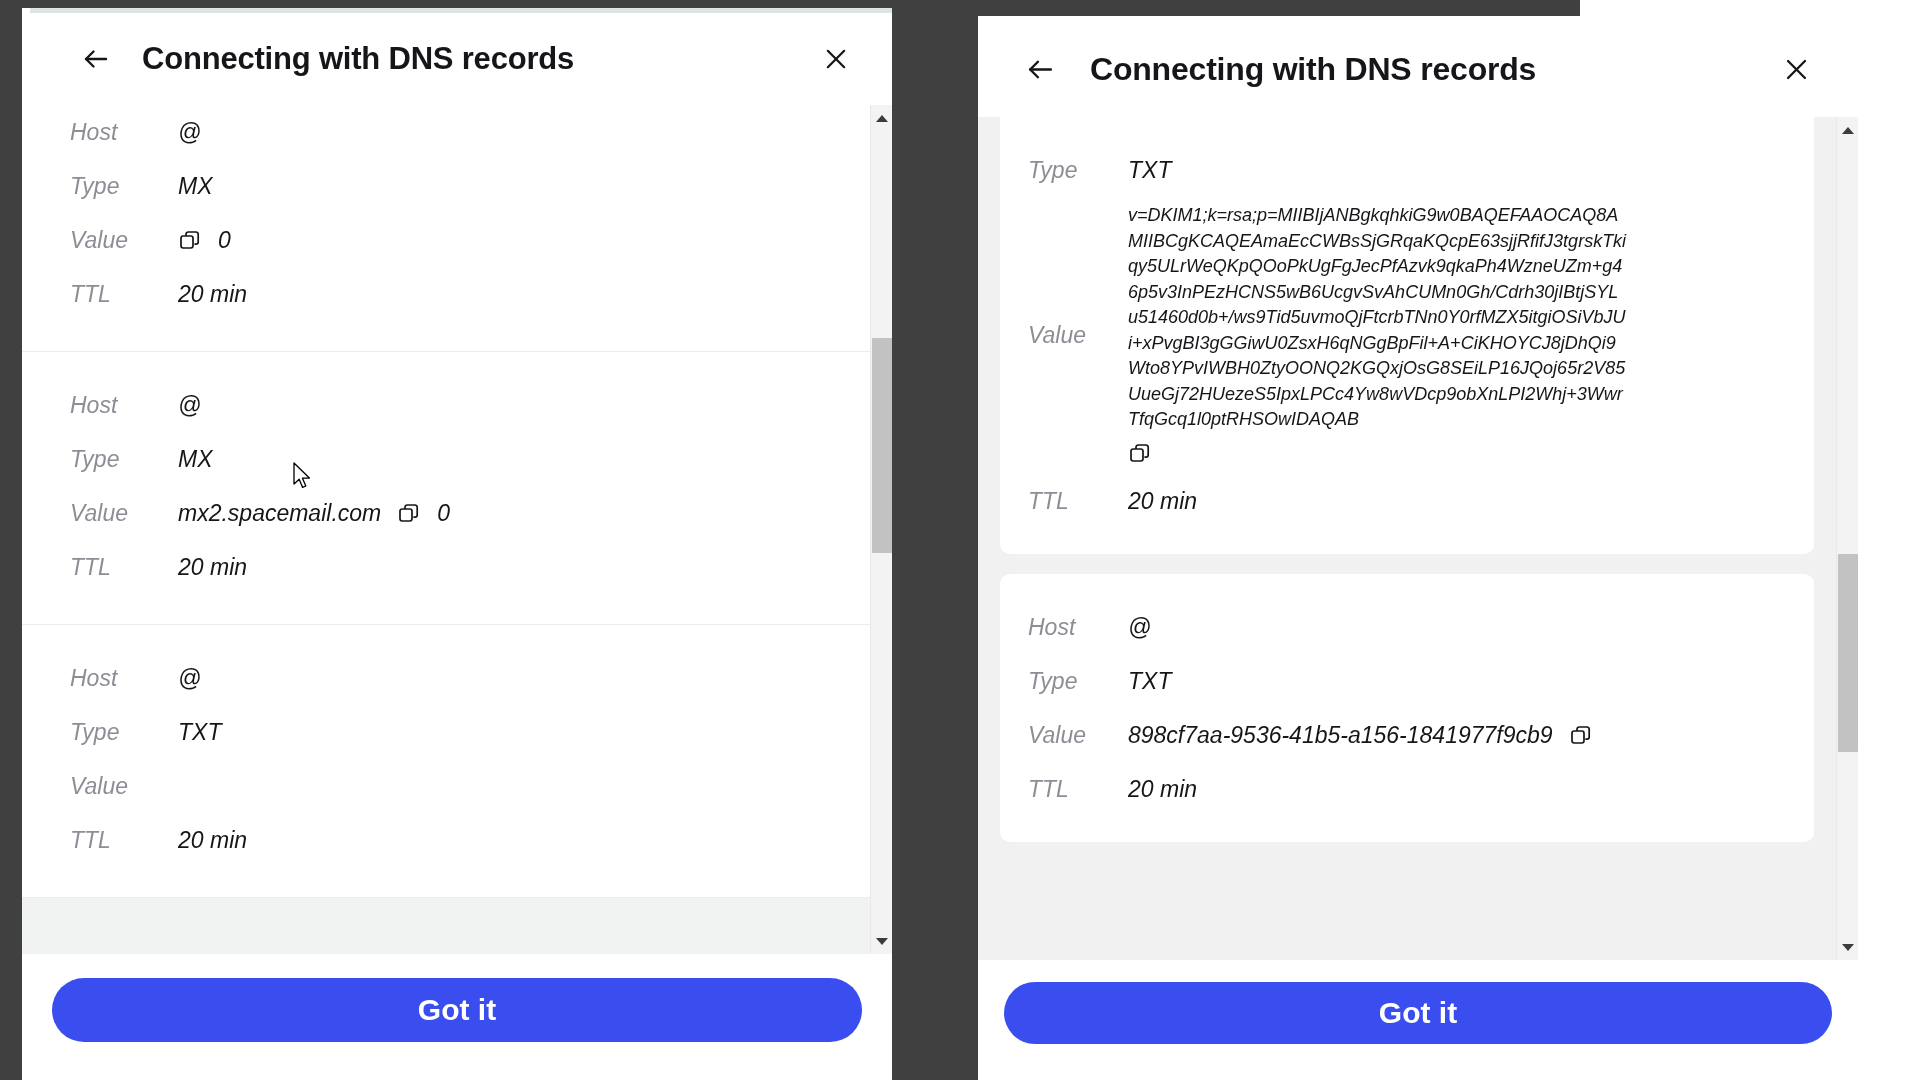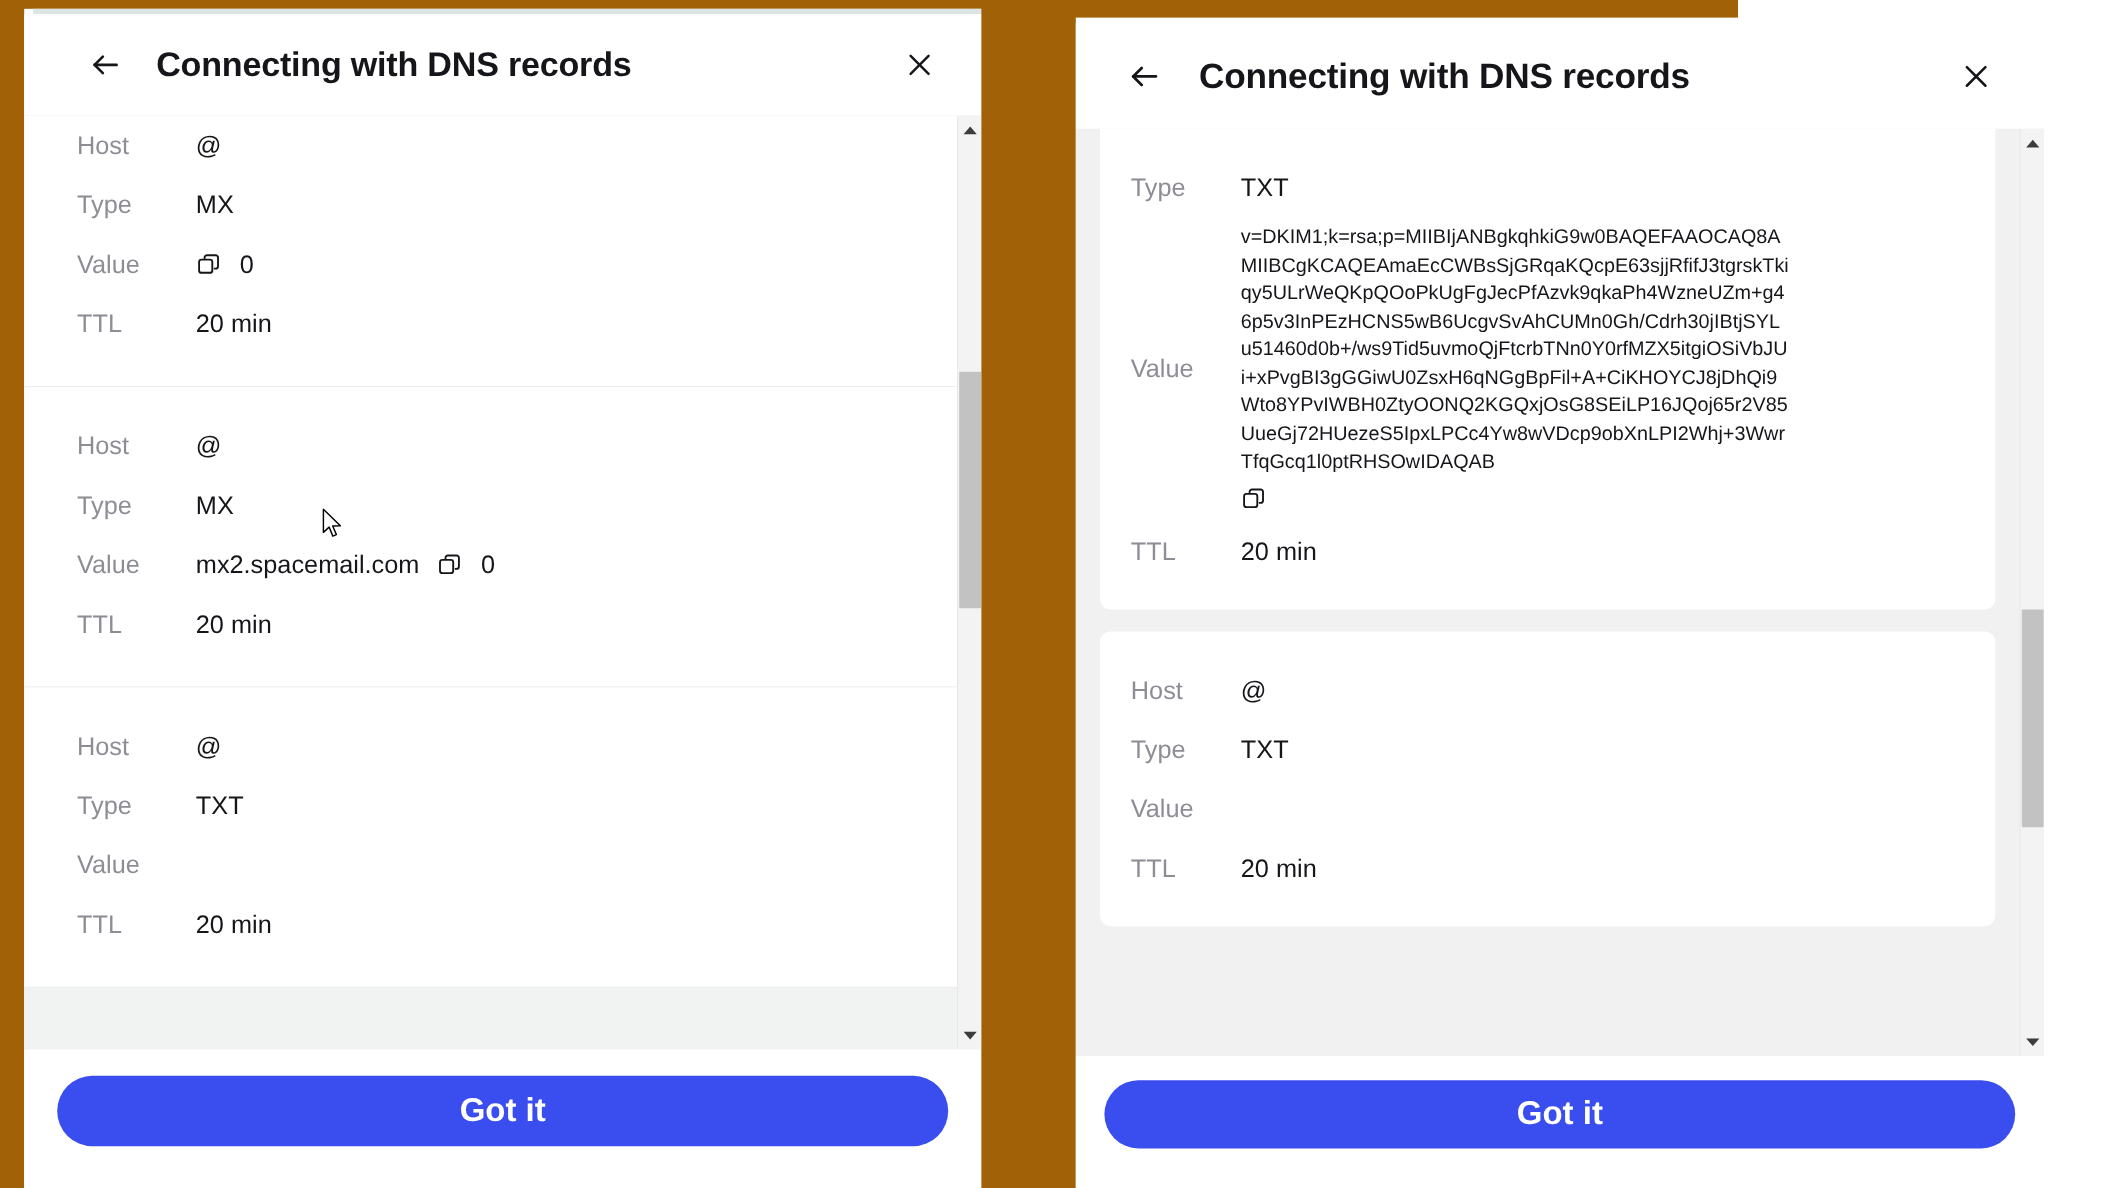--- a/index.html
+++ b/index.html
@@ -2,21 +2,21 @@
 <html><head>
 <meta charset="utf-8">
 <style>
   * { box-sizing: border-box; margin: 0; padding: 0; }
   html, body {
     width: 1920px; height: 1080px;
     background: #ffffff;
     font-family: "Liberation Sans", sans-serif;
     overflow: hidden;
   }
-  .stage { position: relative; width: 1580px; height: 1080px; background: #a16207; }
+  .stage { position: relative; width: 1580px; height: 1080px; background: #404040; }
 
   
   .panel { position: absolute; background: #ffffff; display: flex; flex-direction: column; }
   .panel.left  { left: 22px;  top: 8px;  width: 870px;  height: 1072px; }
   .panel.right { left: 978px; top: 16px; width: 880px;  height: 1064px; }
 
   .top-rule { height: 5px; background: #dde5e4; width: 862px; margin-left: 8px; }
   .top-rule.hidden { visibility: hidden; }
 
   
@@ -62,20 +62,21 @@
   .scroll-content {
     height: 100%;
     overflow: hidden;
     position: relative;
   }
 
   
   .record-card {
     background: #ffffff;
     padding: 26px 0 30px 0;
+    font-style: italic;
   }
   .panel.left .record-card { border-bottom: 1px solid #ececee; }
   .panel.right .record-card {
     border-radius: 10px;
     margin: 0 22px 20px 22px;
     padding: 26px 0 26px 0;
   }
   .panel.left .record-card.cut-top { padding-top: 0; }
 
   .rec-row {
@@ -396,20 +397,31 @@
             </div>
           </div>
           <div class="rec-row">
             <div class="rec-label">Type</div>
             <div class="rec-value">
               <span class="txt">TXT</span>
             </div>
           </div>
           <div class="rec-row">
             <div class="rec-label">Value</div>
+            <div class="rec-value">
+              <span class="txt">898cf7aa-9536-41b5-a156-1841977f9cb9</span>
+              <button class="copy-btn">
+                <span>
+                  <svg width="24" height="24" viewBox="0 0 24 24" fill="none" stroke="#16161a" stroke-width="1.7" stroke-linejoin="round">
+                    <rect x="3" y="8" width="12" height="12" rx="2.2"></rect>
+                    <path d="M8 8V6.2A2.2 2.2 0 0 1 10.2 4H18a2.2 2.2 0 0 1 2.2 2.2V14A2.2 2.2 0 0 1 18 16.2h-1.6"></path>
+                  </svg>
+                </span>
+              </button>
+            </div>
           </div>
           <div class="rec-row">
             <div class="rec-label">TTL</div>
             <div class="rec-value">
               <span class="txt">20 min</span>
             </div>
           </div>
         </div>
 
       </div>

